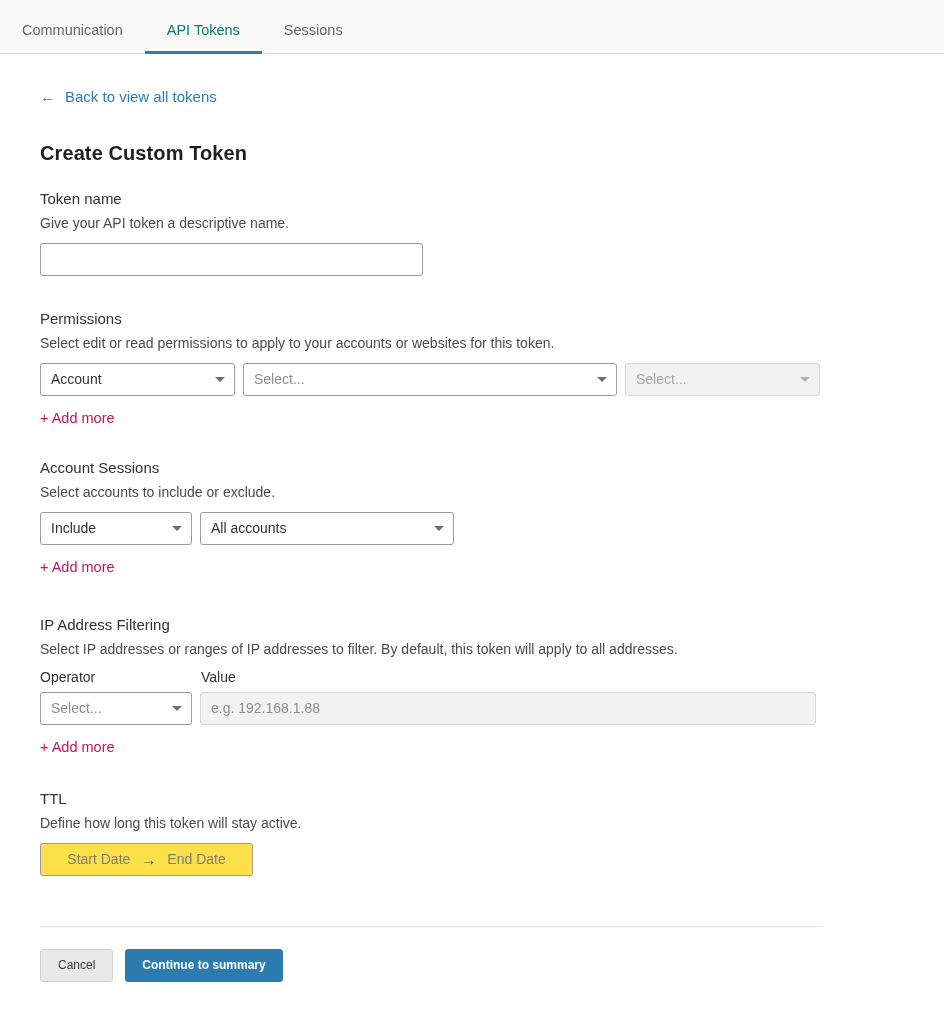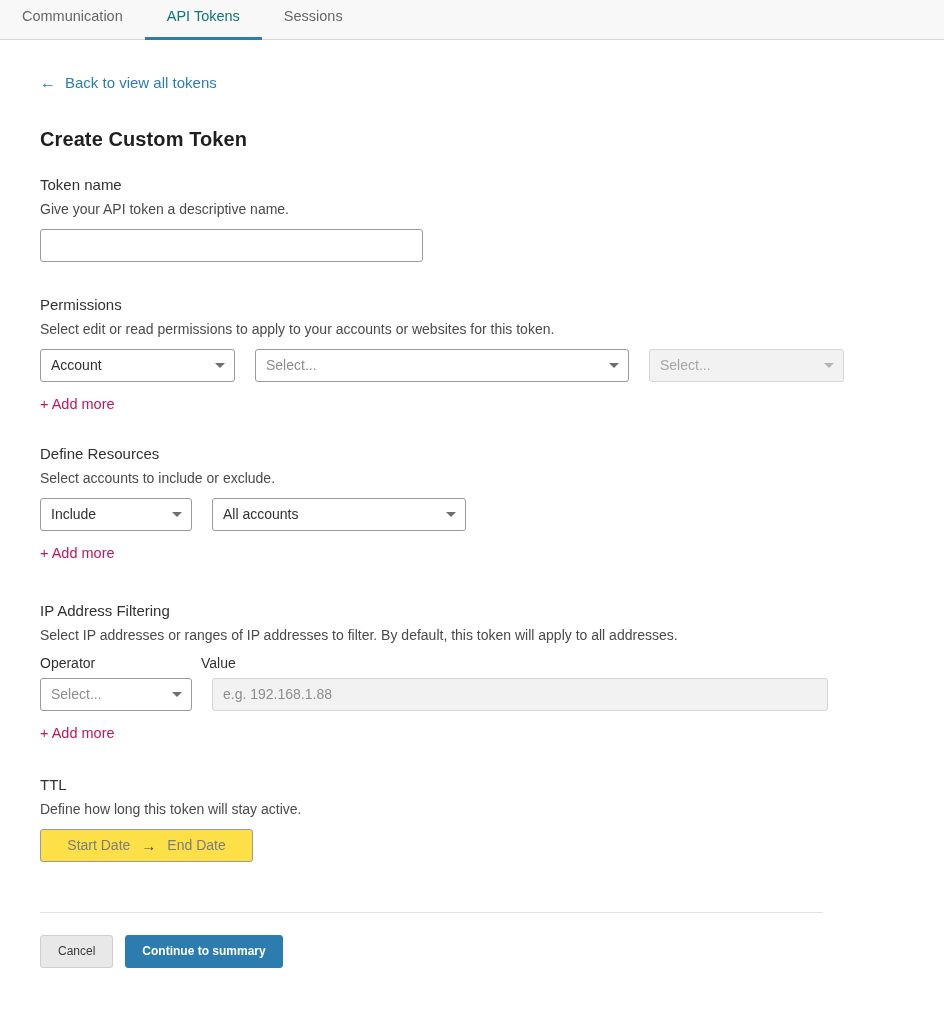--- a/index.html
+++ b/index.html
@@ -11,21 +11,21 @@
     background: #ffffff;
     font-family: "Liberation Sans", sans-serif;
     color: #313131;
     -webkit-font-smoothing: antialiased;
   }
 
   
   .tabbar {
     display: flex;
     align-items: flex-end;
-    height: 40px;
+    height: 54px;
     background: #f8f8f8;
     border-bottom: 1px solid #d9d9d9;
     padding-left: 0px;
   }
   .tab {
     position: relative;
     padding: 0 22px 16px 22px;
     font-size: 14.5px;
     color: #666666;
     line-height: 1;
@@ -89,21 +89,21 @@
     border-radius: 3px;
     background: #fff;
     padding: 0 9px;
     font-size: 14px;
     font-family: "Liberation Sans", sans-serif;
     color: #313131;
     outline: none;
   }
   .text-input::placeholder { color: #9b9b9b; }
 
-  .row { display: flex; align-items: flex-start; gap: 20px; }
+  .row { display: flex; align-items: flex-start; gap: 8px; }
 
   .select {
     position: relative;
     height: 33px;
     border: 1px solid #9a9a9a;
     border-radius: 3px;
     background: #fff;
     display: flex;
     align-items: center;
     padding: 0 28px 0 10px;
@@ -263,21 +263,21 @@
       <div class="select w-level disabled placeholder">
         <span>Select...</span>
         <span class="caret"></span>
       </div>
     </div>
     <span class="add-more">+ Add more</span>
   </div>
 
   
   <div class="section" style="margin-top:32px;">
-    <div class="section-label">Define Resources</div>
+    <div class="section-label">Account Sessions</div>
     <div class="section-desc">Select accounts to include or exclude.</div>
     <div class="row">
       <div class="select w-include">
         <span>Include</span>
         <span class="caret"></span>
       </div>
       <div class="select w-allacc">
         <span>All accounts</span>
         <span class="caret"></span>
       </div>

